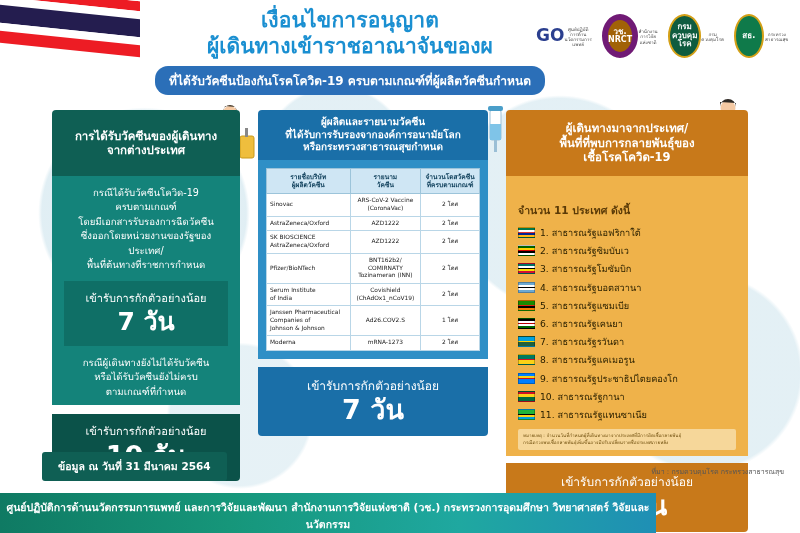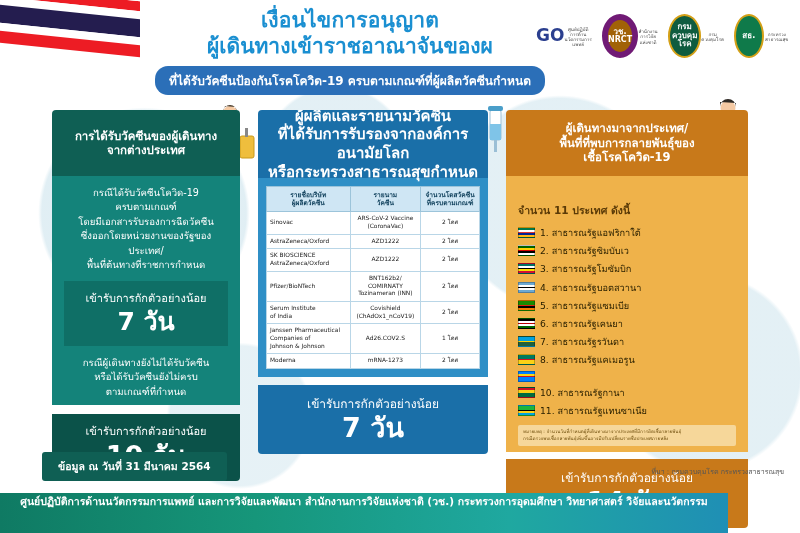--- a/index.html
+++ b/index.html
@@ -80,21 +80,21 @@
     background:#0f6f66; color:#ffffff; text-align:center;
     padding:8px 6px 10px; margin-top:9px;
   }
   .c1 .band .lbl { font-size:11px; }
   .c1 .band .num { font-size:25px; font-weight:bold; line-height:1.1; margin-top:1px; }
   .c1 .band.dark { background:#0b5249; }
   .c1 .band.big .num { font-size:27px; }
 
   
   .c2 { left:258px; width:230px; }
-  .c2 .col-head { background:#1a6fa8; height:68px; font-size:15px; }
+  .c2 .col-head { background:#1a6fa8; height:50px; font-size:10px; }
   .c2 .body { background:#2f8fc6; padding:8px 8px 8px; }
   table.vax { width:100%; border-collapse:collapse; background:#ffffff; }
   table.vax th {
     background:#cfe6f4; color:#14445f; font-size:6.6px; font-weight:bold;
     border:1px solid #9cc4da; padding:4px 2px; line-height:1.25;
   }
   table.vax td {
     border:1px solid #b9d6e7; font-size:5.9px; color:#222; padding:3px 3px;
     line-height:1.3; vertical-align:middle;
   }
@@ -127,23 +127,23 @@
   .p3 { left:706px; top:98px; }
 
   
   .foot-date {
     position:absolute; left:42px; bottom:52px;
     background:#0f5f54; color:#ffffff; font-size:10.5px; font-weight:bold;
     padding:6px 16px; border-radius:3px;
   }
   .foot-src { position:absolute; right:16px; bottom:56px; color:#555; font-size:7px; }
   .footer-bar {
-    position:absolute; left:0; bottom:0; width:728px; height:40px;
+    position:absolute; left:0; bottom:0; width:656px; height:40px;
     background: linear-gradient(90deg,#0f7a63 0%, #16967a 35%, #1fa8a0 70%, #1f8fb5 100%);
-    display:flex; align-items:flex-start; justify-content:center;
+    display:flex; align-items:flex-end; justify-content:center;
   }
   .footer-bar span { color:#ffffff; font-size:10.5px; font-weight:bold; text-align:center; }
 </style>
 </head>
 <body>
 
 <div class="bg-map"></div>
 
 <div class="flag">
   <i class="r1"></i>
@@ -338,20 +338,21 @@
         <li>
           <span class="fl" style="background: linear-gradient(rgb(0, 161, 222) 0%, rgb(0, 161, 222) 20%, rgb(0, 161, 222) 20%, rgb(0, 161, 222) 40%, rgb(250, 210, 1) 40%, rgb(250, 210, 1) 60%, rgb(32, 96, 61) 60%, rgb(32, 96, 61) 80%, rgb(32, 96, 61) 80%, rgb(32, 96, 61) 100%);"></span>
           <span class="nm">7. สาธารณรัฐรวันดา</span>
         </li>
         <li>
           <span class="fl" style="background: linear-gradient(rgb(0, 122, 94) 0%, rgb(0, 122, 94) 20%, rgb(0, 122, 94) 20%, rgb(0, 122, 94) 40%, rgb(206, 17, 38) 40%, rgb(206, 17, 38) 60%, rgb(252, 209, 22) 60%, rgb(252, 209, 22) 80%, rgb(252, 209, 22) 80%, rgb(252, 209, 22) 100%);"></span>
           <span class="nm">8. สาธารณรัฐแคเมอรูน</span>
         </li>
         <li>
           <span class="fl" style="background: linear-gradient(rgb(0, 127, 255) 0%, rgb(0, 127, 255) 20%, rgb(247, 214, 24) 20%, rgb(247, 214, 24) 40%, rgb(206, 16, 33) 40%, rgb(206, 16, 33) 60%, rgb(0, 127, 255) 60%, rgb(0, 127, 255) 80%, rgb(0, 127, 255) 80%, rgb(0, 127, 255) 100%);"></span>
+          <span class="nm">9. สาธารณรัฐประชาธิปไตยคองโก</span>
         </li>
         <li>
           <span class="fl" style="background: linear-gradient(rgb(206, 17, 38) 0%, rgb(206, 17, 38) 20%, rgb(252, 209, 22) 20%, rgb(252, 209, 22) 40%, rgb(252, 209, 22) 40%, rgb(252, 209, 22) 60%, rgb(0, 107, 63) 60%, rgb(0, 107, 63) 80%, rgb(0, 107, 63) 80%, rgb(0, 107, 63) 100%);"></span>
           <span class="nm">10. สาธารณรัฐกานา</span>
         </li>
         <li>
           <span class="fl" style="background: linear-gradient(rgb(30, 181, 58) 0%, rgb(30, 181, 58) 20%, rgb(30, 181, 58) 20%, rgb(30, 181, 58) 40%, rgb(0, 0, 0) 40%, rgb(0, 0, 0) 60%, rgb(252, 209, 22) 60%, rgb(252, 209, 22) 80%, rgb(0, 163, 221) 80%, rgb(0, 163, 221) 100%);"></span>
           <span class="nm">11. สาธารณรัฐแทนซาเนีย</span>
         </li>
       </ol>

